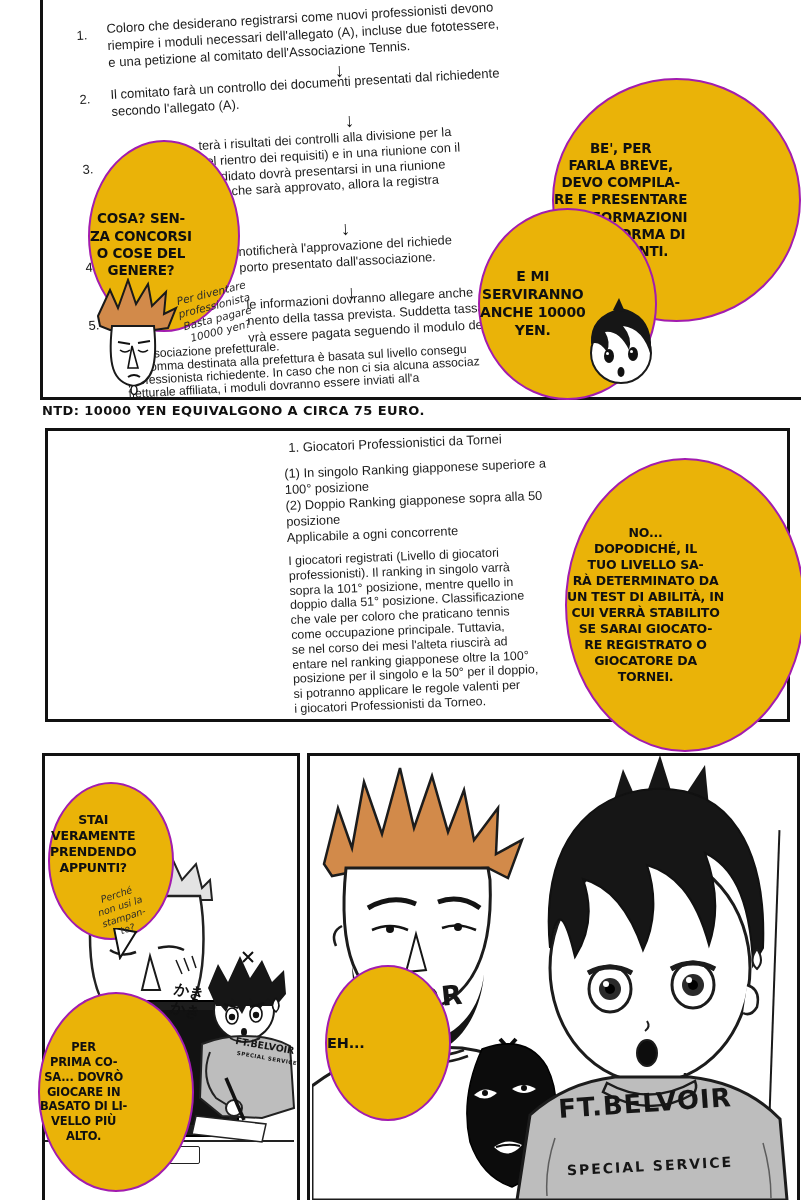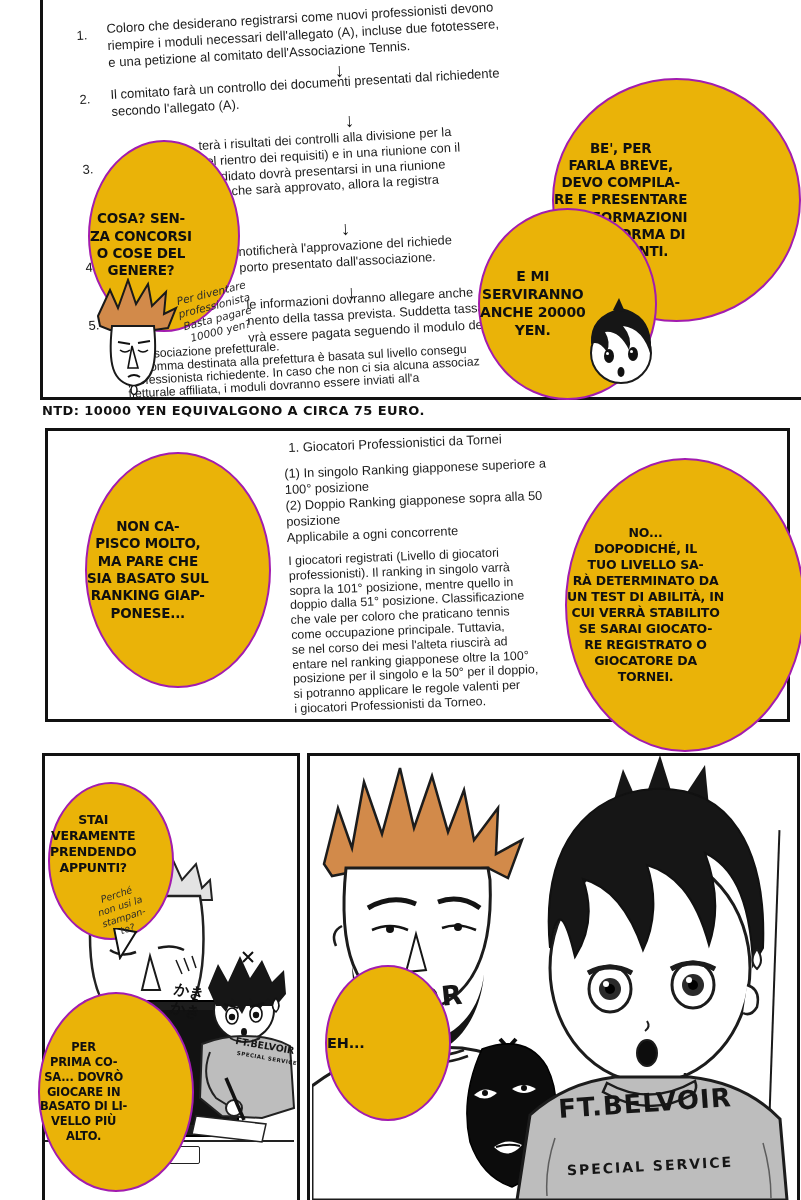--- a/index.html
+++ b/index.html
@@ -79,21 +79,21 @@
 FARLA BREVE,
 DEVO COMPILA-
 RE E PRESENTARE
 LE INFORMAZIONI
 SOTTO FORMA DI
 DOCUMENTI.</div>
   </div>
   <div class="bubble z3" style="left:478px;top:208px;width:175px;height:188px">
     <div class="btxt" style="font-size:14px">E MI
 SERVIRANNO
-ANCHE 20000
+ANCHE 10000
 YEN.</div>
   </div>
   <div class="hand z4" style="left:166px;top:286px;width:100px;font-size:10.5px;transform:rotate(-14deg)">Per diventare
 professionista
 Basta pagare
 10000 yen?</div>
 
   <svg class="abs z4" style="left:90px;top:278px" width="88" height="118" viewBox="0 0 88 118">
     <polygon points="8,38 20,12 28,30 38,2 46,26 58,6 62,28 76,14 74,36 86,30 78,50 64,52 20,52 10,48" fill="var(--hair-orange,#d28a4a)" stroke="#1a1a1a" stroke-width="2"></polygon>
     <path d="M22,48 C18,85 22,105 44,108 C62,105 68,88 64,48 Z" fill="#fff" stroke="#1a1a1a" stroke-width="2"></path>
@@ -128,28 +128,20 @@
 sopra la 101° posizione, mentre quello in
 doppio dalla 51° posizione. Classificazione
 che vale per coloro che praticano tennis
 come occupazione principale. Tuttavia,
 se nel corso dei mesi l'alteta riuscirà ad
 entare nel ranking giapponese oltre la 100°
 posizione per il singolo e la 50° per il doppio,
 si potranno applicare le regole valenti per
 i giocatori Professionisti da Torneo.</div>
 
-  <div class="bubble z3" style="left:85px;top:452px;width:182px;height:232px">
-    <div class="btxt" style="font-size:13.5px">NON CA-
-PISCO MOLTO,
-MA PARE CHE
-SIA BASATO SUL
-RANKING GIAP-
-PONESE...</div>
-  </div>
   <div class="bubble z3" style="left:565px;top:458px;width:236px;height:290px">
     <div class="btxt" style="font-size:12.5px">NO...
 DOPODICHÉ, IL
 TUO LIVELLO SA-
 RÀ DETERMINATO DA
 UN TEST DI ABILITÀ, IN
 CUI VERRÀ STABILITO
 SE SARAI GIOCATO-
 RE REGISTRATO O
 GIOCATORE DA

